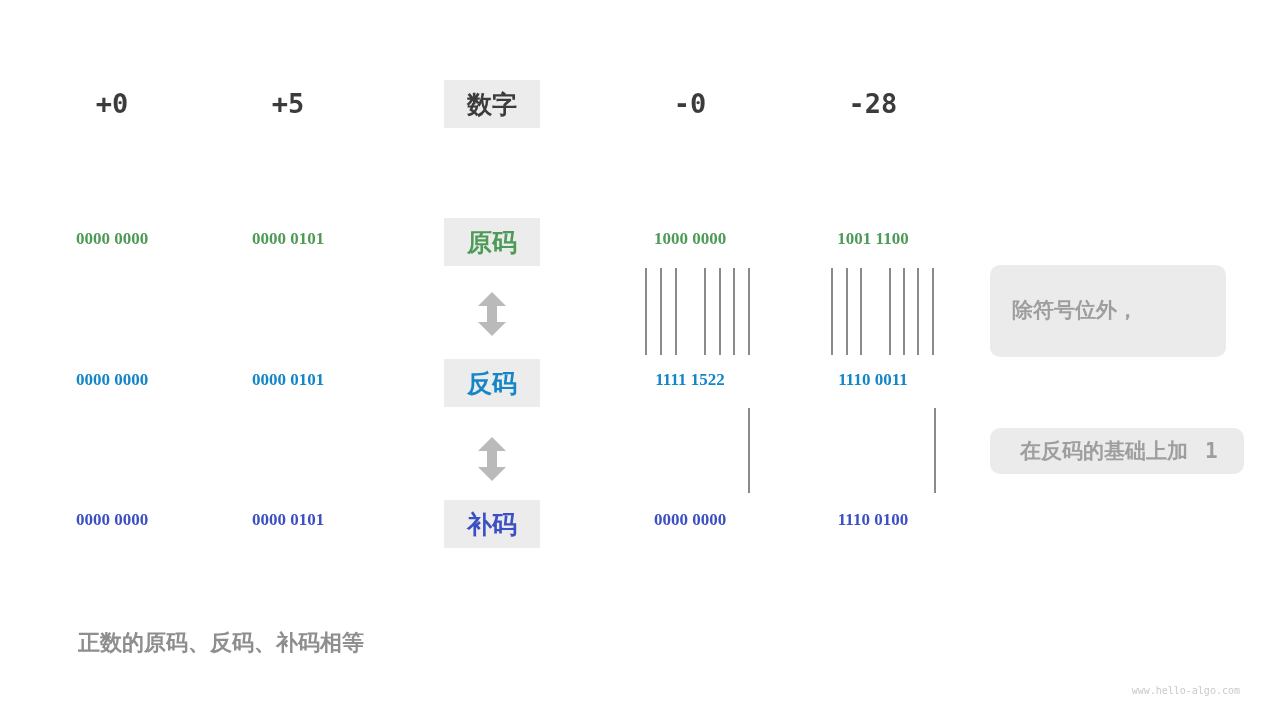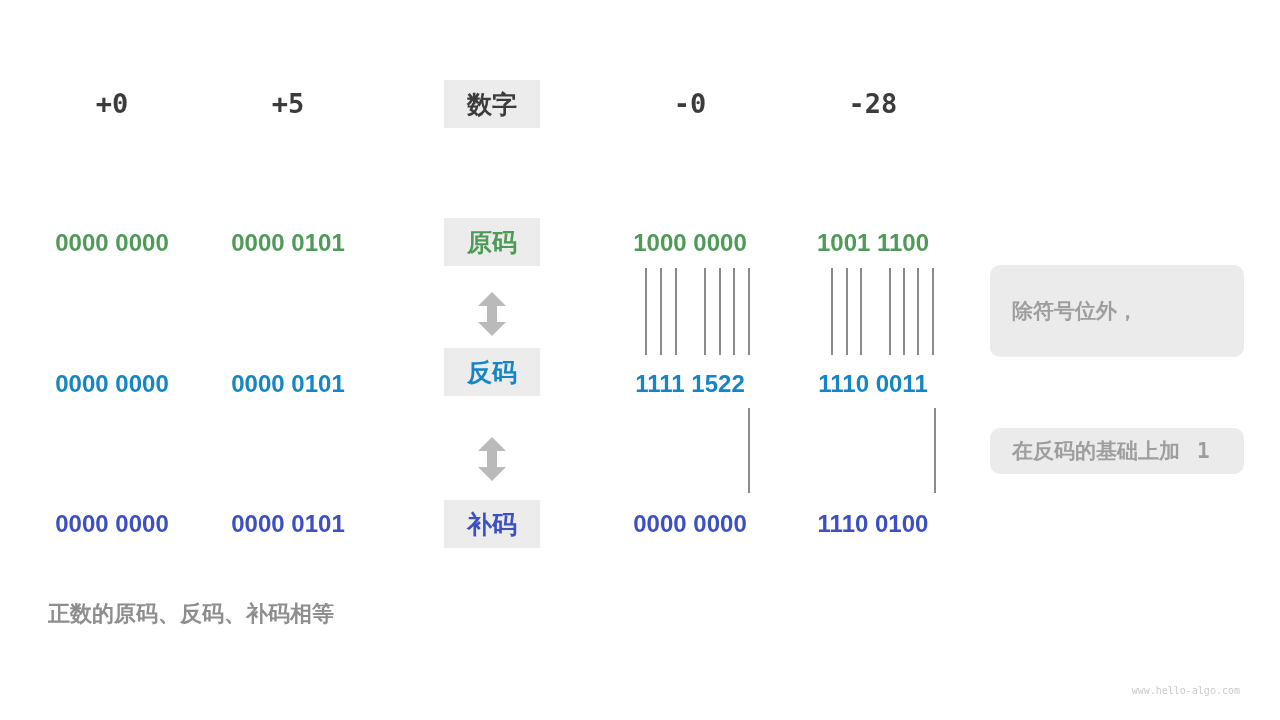--- a/index.html
+++ b/index.html
@@ -11,62 +11,63 @@
   .c1{left:112px;transform:translateX(-50%);}
   .c2{left:288px;transform:translateX(-50%);}
   .c3{left:690px;transform:translateX(-50%);}
   .c4{left:873px;transform:translateX(-50%);}
 
   .num{
     position:absolute;top:88px;font-family:"DejaVu Sans Mono",monospace;
     font-size:27px;font-weight:bold;color:var(--dark);white-space:nowrap;
   }
   .bin{
-    position:absolute;font-family:Liberation Sans, sans-serif;
-    font-size:24px;font-weight:bold;white-space:nowrap;letter-spacing:0;
+    position:absolute;font-family:Liberation Serif, serif;
+    font-size:17px;font-weight:bold;white-space:nowrap;letter-spacing:0;
   }
   .green{color:var(--green);}
   .blue{color:var(--blue);}
   .indigo{color:var(--indigo);}
   .r-sign{top:229px;}
   .r-ones{top:370px;}
   .r-twos{top:510px;}
 
   .badge{
     position:absolute;left:444px;width:96px;height:48px;background:var(--badge_bg);
     border-radius:0;display:flex;align-items:center;justify-content:center;
     font-size:25px;font-weight:bold;white-space:nowrap;
   }
   .b-num{top:80px;color:var(--dark);}
   .b-sign{top:218px;text-align:center;}
-  .b-ones{top:348px;}
+  .b-ones{top:359px;}
   .b-twos{top:500px;}
 
   .arrow{position:absolute;left:478px;width:28px;height:44px;}
   .a1{top:292px;}
   .a2{top:437px;}
 
   .ticks{position:absolute;left:0;width:100%;}
   .t1{top:268px;height:87px;}
   .t2{top:408px;height:85px;}
   .tick{position:absolute;top:0;height:100%;width:1.5px;background:var(--tick);}
 
   .note{
     position:absolute;background:var(--note_bg);border-radius:10px;
     color:var(--note_text);font-weight:bold;font-size:21px;white-space:nowrap;
   }
-  .note1{left:990px;top:265px;width:254px;height:92px;display:flex;flex-direction:column;
-    justify-content:center;padding-left:22px;box-sizing:border-box;line-height:33px;}
+  .note1{left:990px;top:265px;width:236px;height:92px;display:flex;flex-direction:column;
+    justify-content:center;padding-left:22px;box-sizing:border-box;line-height:33px;font-family:Liberation Mono, monospace;}
   .note2{left:990px;top:428px;width:254px;height:46px;display:flex;align-items:center;
-    padding-left:22px;box-sizing:border-box;}
+    padding-left:30px;box-sizing:border-box;}
   .note2 .one{font-family:"DejaVu Sans Mono",monospace;margin-left:17px;}
 
   .caption{
-    position:absolute;top:599px;font-size:22px;font-weight:bold;color:var(--caption);
+    position:absolute;top:628px;font-size:22px;font-weight:bold;color:var(--caption);
     white-space:nowrap;
+    margin-left:30px;
   }
   .cap-pos{left:48px;}
   .cap-neg{left:611px;}
 
   .watermark{
     position:absolute;right:40px;bottom:24px;font-family:"DejaVu Sans Mono",monospace;
     font-size:10px;color:var(--watermark);white-space:nowrap;
   }
 </style>
 </head>

